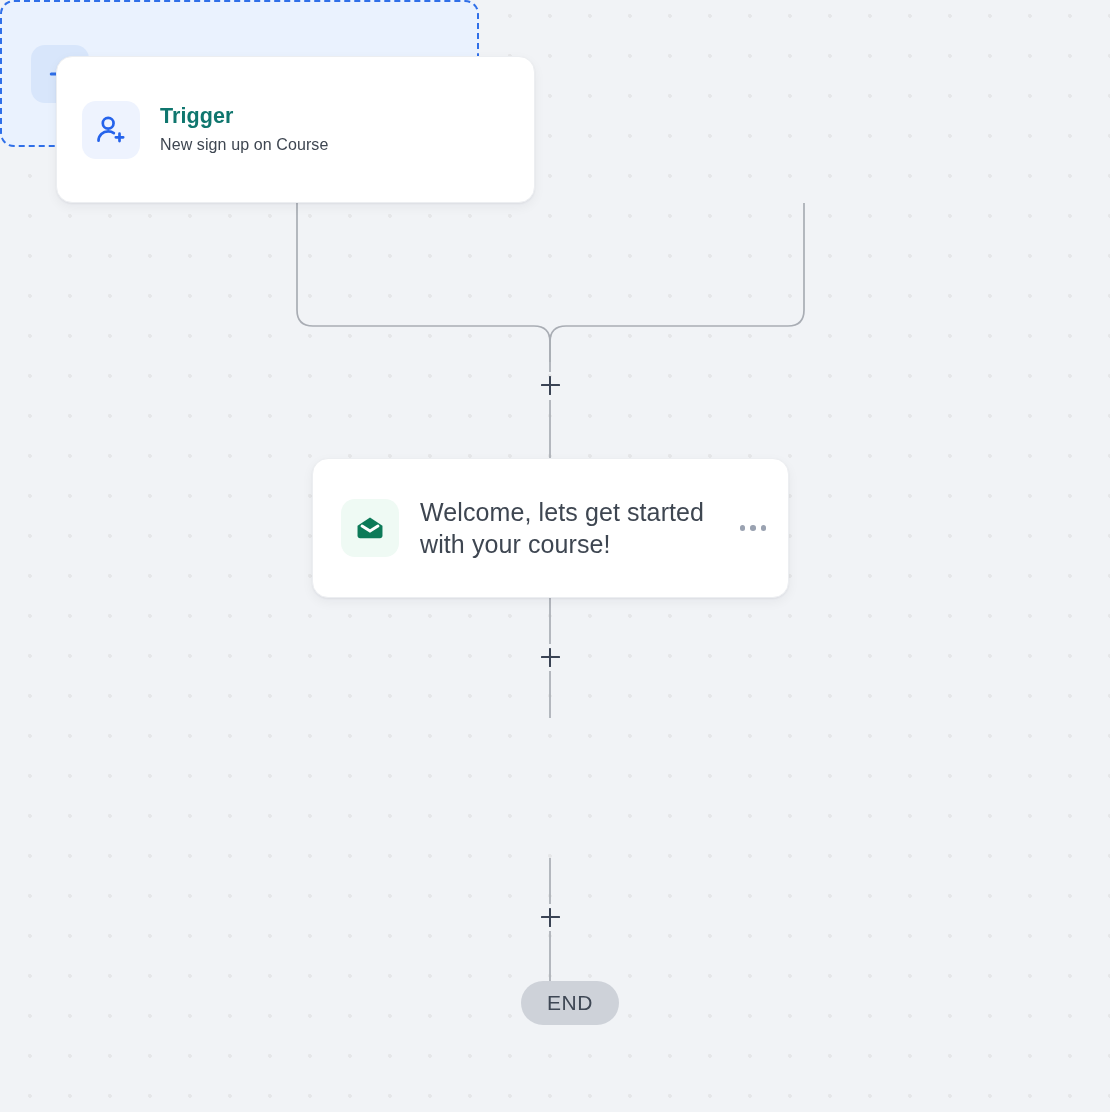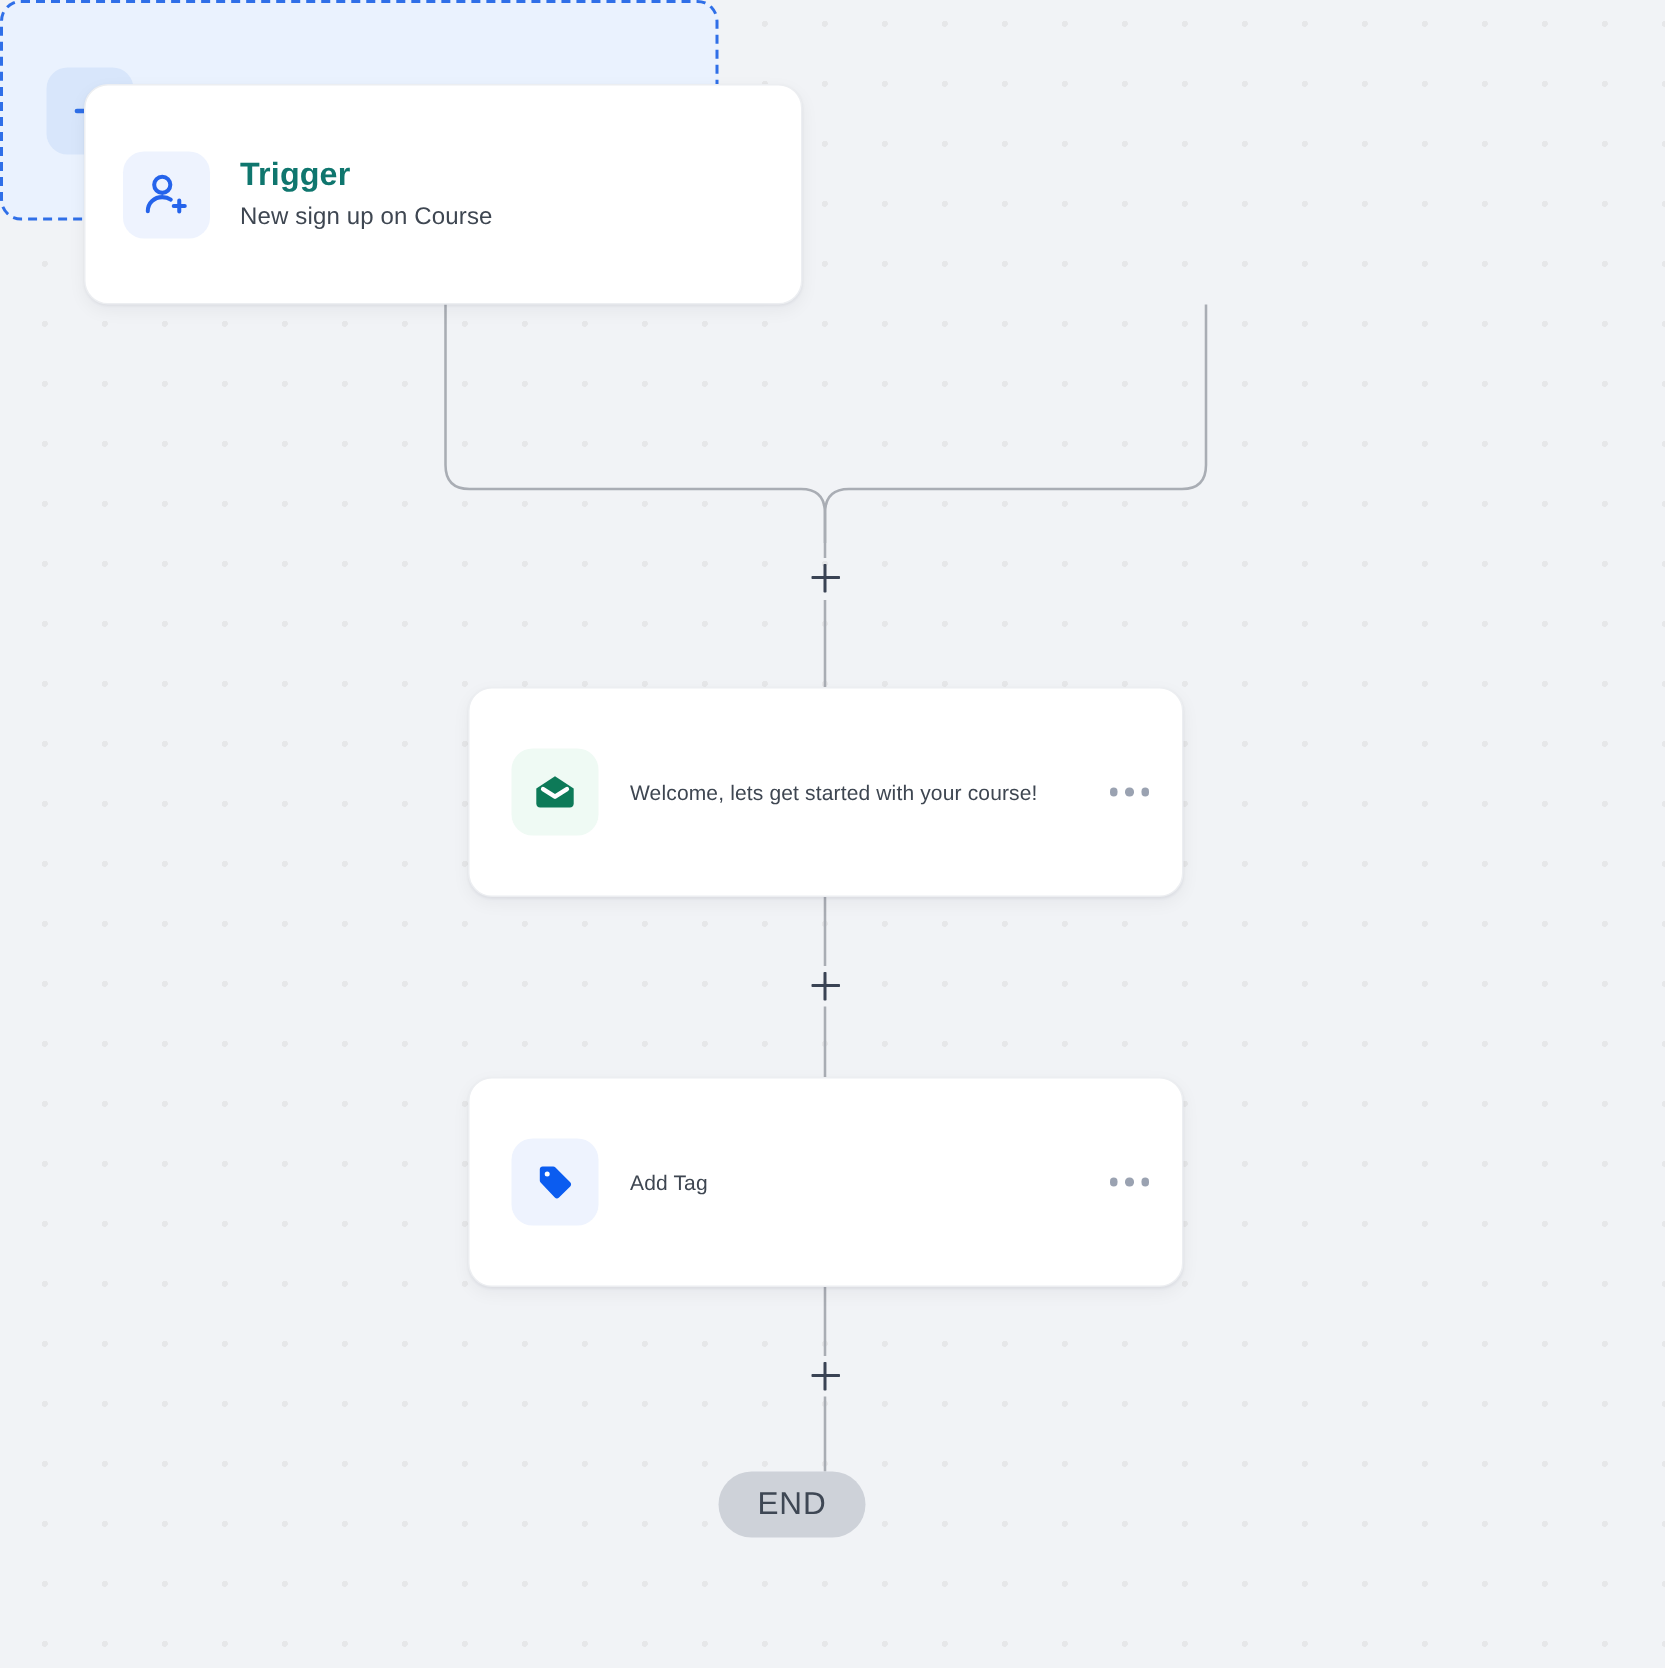--- a/index.html
+++ b/index.html
@@ -112,21 +112,21 @@
     width: 477px;
     padding-left: 28px;
     padding-right: 18px;
   }
   #email-node { top: 458px; height: 140px; }
   #tag-node   { top: 718px; height: 140px; }
 
   .action-label {
     flex: 1 1 auto;
     margin-left: 21px;
-    font-size: 14px;
+    font-size: 25px;
     font-weight: 400;
     color: #3e4651;
     line-height: 32px;
     letter-spacing: .1px;
   }
 
   
   .kebab {
     flex: 0 0 auto;
     width: 34px; height: 26px;
@@ -158,21 +158,21 @@
   .plus-btn::before { width: 19px; height: 2.4px; }
   .plus-btn::after  { width: 2.4px; height: 19px; }
 
   #plus-1 { left: 550px; top: 385px; }
   #plus-2 { left: 550px; top: 657px; }
   #plus-3 { left: 550px; top: 917px; }
 
   
   #end-node {
     position: absolute;
-    left: 479px; top: 981px;
+    left: 521px; top: 981px;
     width: 98px; height: 44px;
     background: #ced2d9;
     border-radius: 22px;
     display: flex; align-items: center; justify-content: center;
     font-size: 21px;
     font-weight: 400;
     color: #3e4754;
     letter-spacing: .6px;
   }
 </style>
@@ -235,32 +235,18 @@
     <div class="action-label">Welcome, lets get started with your course!</div>
     <div class="kebab">
       <i></i>
         <i></i>
         <i></i>
     </div>
   </div>
 
   <div class="plus-btn" id="plus-2"></div>
 
-  <div class="node action-node" id="tag-node">
-    <div class="icon-tile tile-blue-soft">
-      <svg width="32" height="32" viewBox="0 0 24 24">
-        <path d="M4.4 5.6c0-.8.6-1.4 1.4-1.4h5.3c.4 0 .8.2 1 .4l7.5 7.5c.6.6.6 1.5 0 2.1l-5.6 5.6c-.6.6-1.5.6-2.1 0L4.8 12.3c-.3-.3-.4-.6-.4-1z" fill="#0b5cf0"></path>
-        <circle cx="8.1" cy="8" r="1.25" fill="#ffffff"></circle>
-      </svg>
-    </div>
-    <div class="action-label">Add Tag</div>
-    <div class="kebab">
-      <i></i>
-        <i></i>
-        <i></i>
-    </div>
-  </div>
 
   <div class="plus-btn" id="plus-3"></div>
 
   <div id="end-node">END</div>
 
 </div>
 
 </body></html>

